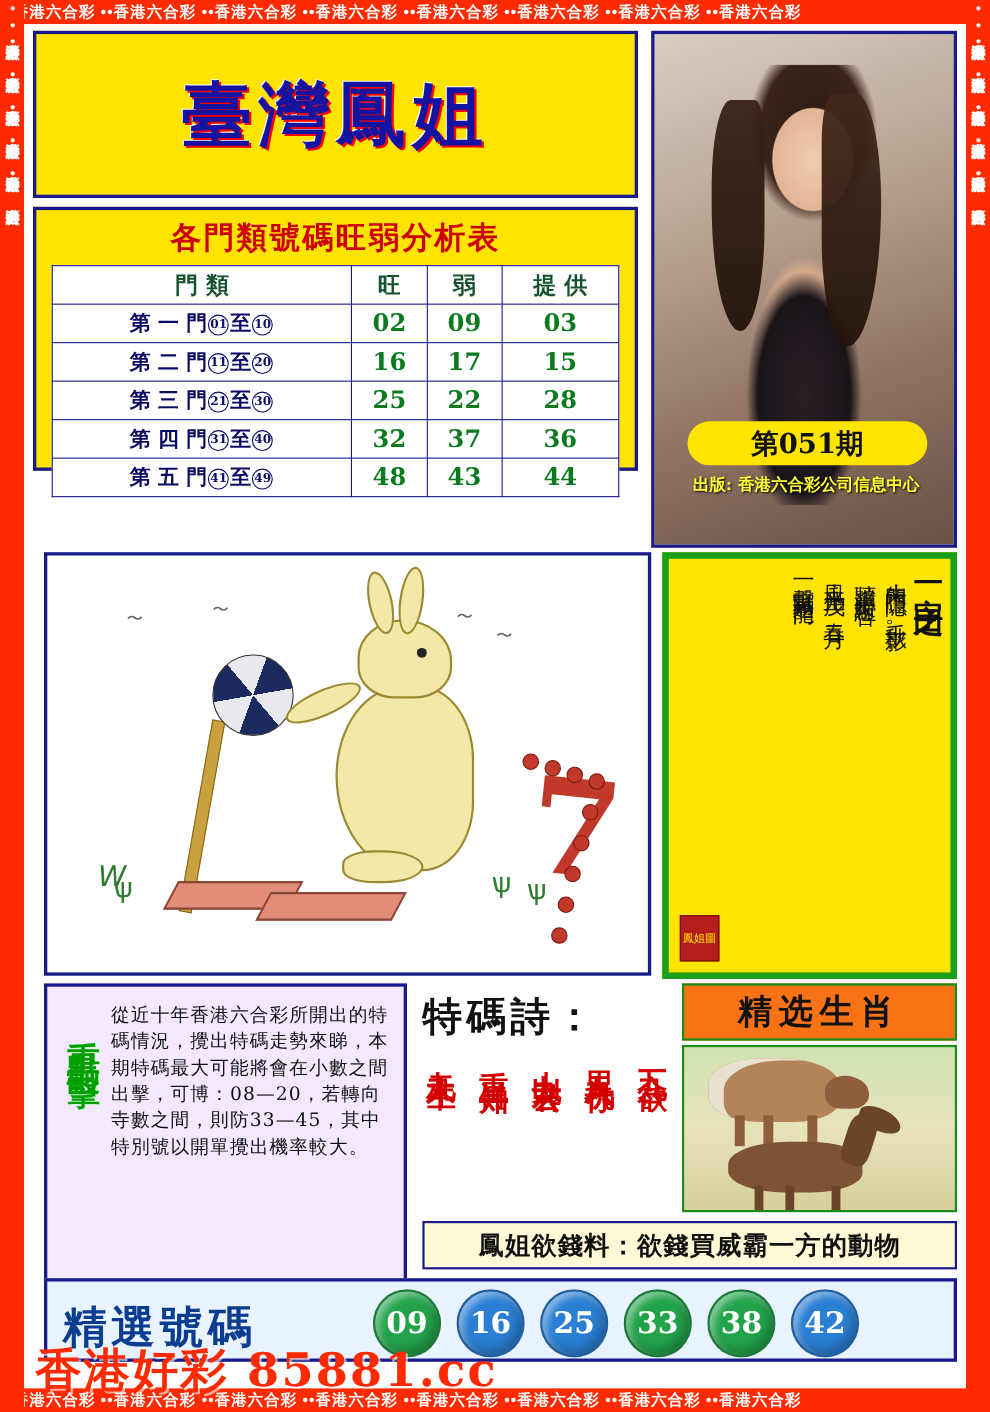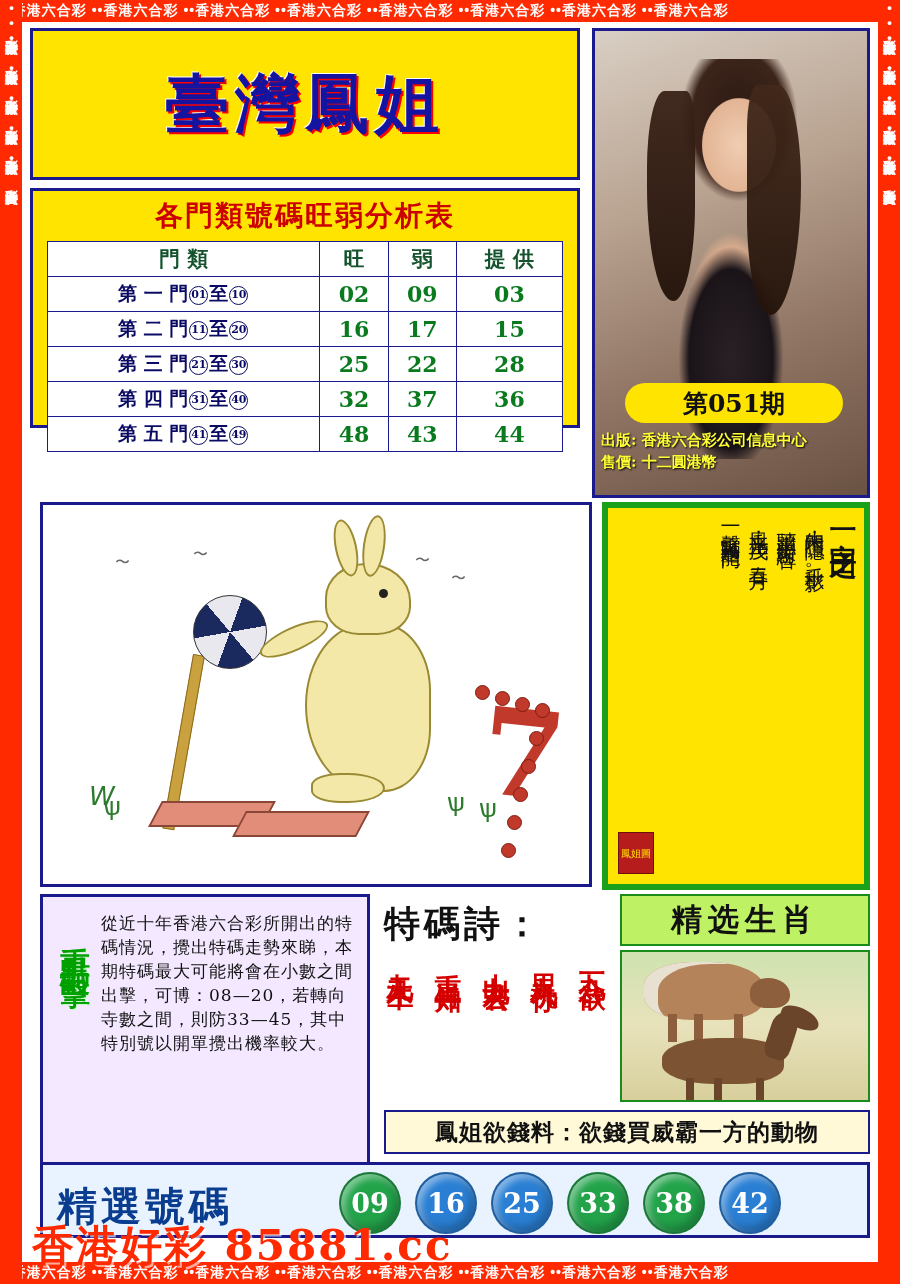--- a/index.html
+++ b/index.html
@@ -52,20 +52,21 @@
     font-size:64px;font-weight:bold;color:#1414a0;
     letter-spacing:6px;
     text-shadow:2px 2px 0 #ff0000,-1px -1px 0 #ffffff;
   }
 
   
   .photo-panel{
     position:absolute;left:570px;top:6px;width:278px;height:470px;
     border:3px solid #1a1a8c;box-sizing:border-box;overflow:hidden;
     background:linear-gradient(160deg,#d9cfc4 0%,#b9a391 35%,#8d7161 70%,#6a5243 100%);
+    text-align:center;
   }
   .photo-figure{
     position:absolute;left:40px;top:28px;width:200px;height:400px;
     background:
       radial-gradient(ellipse 52px 66px at 104px 86px,#f0cdb2 0%,#e2b494 70%,rgba(226,180,148,0) 72%),
       radial-gradient(ellipse 78px 110px at 104px 60px,#2b1a12 0%,#3c241a 60%,rgba(60,36,26,0) 75%),
       radial-gradient(ellipse 70px 150px at 96px 300px,#2a2026 0%,#1a1419 60%,rgba(26,20,25,0) 75%),
       radial-gradient(ellipse 60px 120px at 96px 260px,#e8c1a6 0%,#d7ab8d 60%,rgba(215,171,141,0) 72%);
   }
   .photo-hair-l{
@@ -249,21 +250,21 @@
   }
   .tema-col{
     writing-mode:vertical-rl;text-orientation:upright;
     font-family:"DejaVu Serif",serif;font-size:27px;font-weight:bold;
     color:#d40000;line-height:36px;letter-spacing:4px;
   }
 
   
   .zodiac-head{
     position:absolute;left:598px;top:872px;width:250px;height:52px;
-    background:#bef264;border:2px solid #1a8c1a;box-sizing:border-box;
+    background:#f97316;border:2px solid #1a8c1a;box-sizing:border-box;
     display:flex;align-items:center;justify-content:center;
     font-family:"DejaVu Serif",serif;font-size:31px;font-weight:bold;
     color:#111;letter-spacing:6px;
   }
   .zodiac-box{
     position:absolute;left:598px;top:928px;width:250px;height:152px;
     border:2px solid #1a8c1a;box-sizing:border-box;
     background:linear-gradient(180deg,#cfe3b0 0%,#e8e2bb 50%,#d7cf9c 100%);
     overflow:hidden;
   }
@@ -360,21 +361,20 @@
       <div class="title-main">臺灣鳳姐</div>
     </div>
 
     <div class="photo-panel">
       <div class="photo-figure"></div>
       <div class="photo-hair-l"></div>
       <div class="photo-hair-r"></div>
       <div class="issue-badge">第051期</div>
       <div class="pub-info">
         <div>出版: 香港六合彩公司信息中心</div>
-        <div>售價: 十二圓港幣</div>
       </div>
     </div>
 
     <div class="analysis">
       <div class="analysis-title">各門類號碼旺弱分析表</div>
       <table class="tbl">
         <thead>
           <tr>
             <th>門 類</th>
             <th>旺</th>

